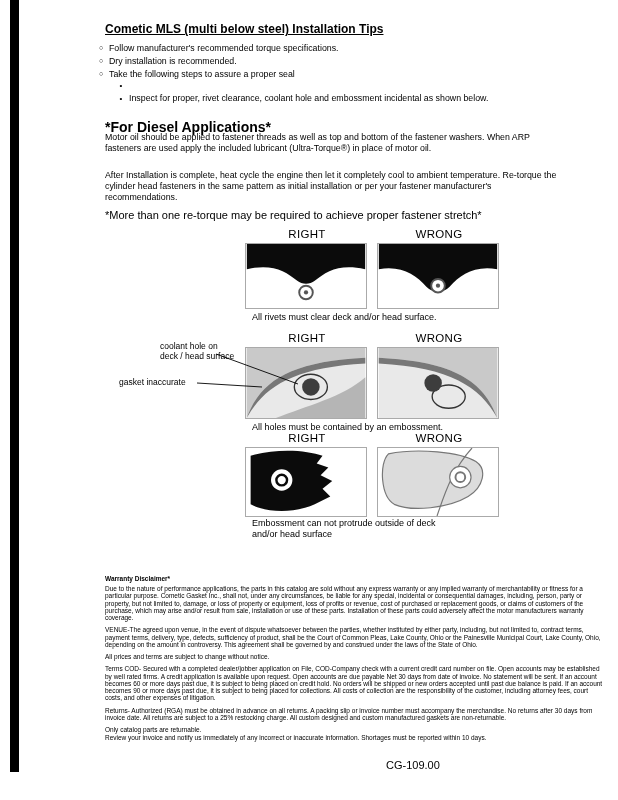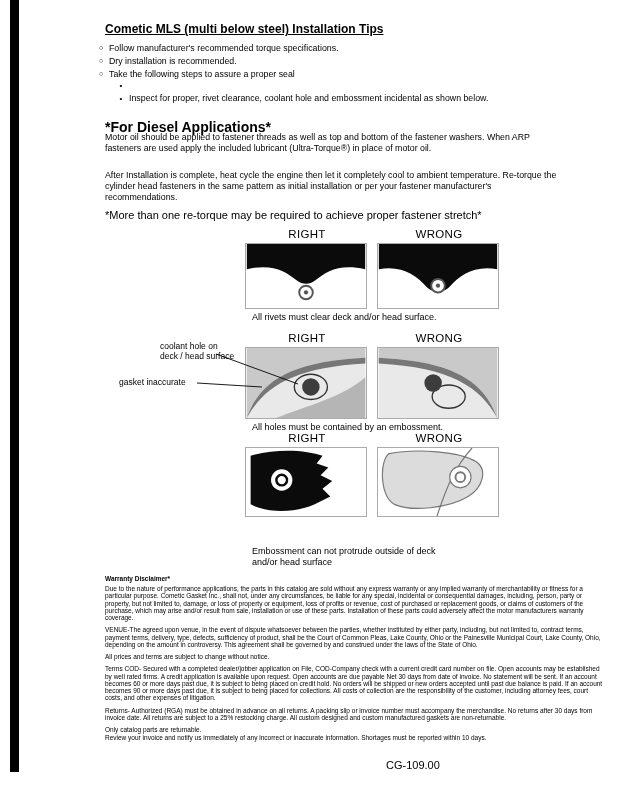--- a/index.html
+++ b/index.html
@@ -148,21 +148,21 @@
     <div class="diag-label">WRONG</div>
     <svg class="diag-img" width="122" height="70" viewBox="0 0 122 70">
       <rect width="122" height="70" fill="#ffffff"></rect>
       <path d="M10,6 C40,0 84,4 100,14 C112,22 108,40 92,50 C72,62 34,66 16,58 C2,50 0,16 10,6 Z" fill="#dcdcdc" stroke="#777" stroke-width="1.2"></path>
       <path d="M60,70 C70,40 78,20 96,0" fill="none" stroke="#777" stroke-width="1.2"></path>
       <circle cx="84" cy="30" r="11" fill="#ffffff" stroke="#777" stroke-width="1.2"></circle>
       <circle cx="84" cy="30" r="5" fill="none" stroke="#777" stroke-width="2"></circle>
     </svg>
   </div>
 </div>
-<div class="caption" style="top:518px; width:196px;margin-top:28px;">Embossment can not protrude outside of deck and/or head surface</div>
+<div class="caption" style="top:518px; width:196px;">Embossment can not protrude outside of deck and/or head surface</div>
 
 <div class="warranty">
   <div class="w-head">Warranty Disclaimer*</div>
   <p class="w-p">Due to the nature of performance applications, the parts in this catalog are sold without any express warranty or any implied warranty of merchantability or fitness for a particular purpose.  Cometic Gasket Inc., shall not, under any circumstances, be liable for any special, incidental or consequential damages, including, person, party or property, but not limited to, damage, or loss of property or equipment, loss of profits or revenue, cost of purchased or replacement goods, or claims of customers of the purchase, which may arise and/or result from sale, installation or use of these parts.  Installation of these parts could adversely affect the motor manufacturers warranty coverage.</p>
   <p class="w-p">VENUE-The agreed upon venue, in the event of dispute whatsoever between the parties, whether instituted by either party, including, but not limited to, contract terms, payment terms, delivery, type, defects, sufficiency of product, shall be the Court of Common Pleas, Lake County, Ohio or the Painesville Municipal Court, Lake County, Ohio, depending on the amount in controversy. This agreement shall be governed by and construed under the laws of the State of Ohio.</p>
   <p class="w-p">All prices and terms are subject to change without notice.</p>
   <p class="w-p">Terms COD- Secured with a completed dealer/jobber application on File, COD-Company check with a current credit card number on file.  Open accounts may be established by well rated firms.  A credit application is available upon request.  Open accounts are due payable Net 30 days from date of invoice.  No statement will be sent.  If an account becomes 60 or more days past due, it is subject to being placed on credit hold.  No orders will be shipped or new orders accepted until past due balance is paid.  If an account becomes 90 or more days past due, it is subject to being placed for collections.  All costs of collection are the responsibility of the customer, including attorney fees, court costs, and other expenses of litigation.</p>
   <p class="w-p">Returns- Authorized (RGA) must be obtained in advance on all returns.  A packing slip or invoice number must accompany the merchandise.  No returns after 30 days from invoice date.  All returns are subject to a 25% restocking charge.  All custom designed and custom manufactured gaskets are non-returnable.</p>
   <p class="w-p tight">Only catalog parts are returnable.</p>
   <p class="w-p">Review your invoice and notify us immediately of any incorrect or inaccurate information. Shortages must be reported within 10 days.</p>

